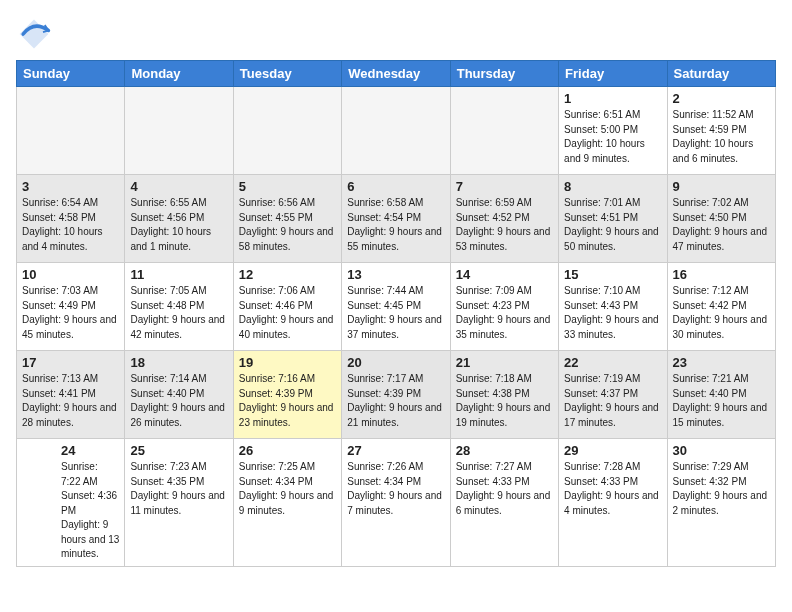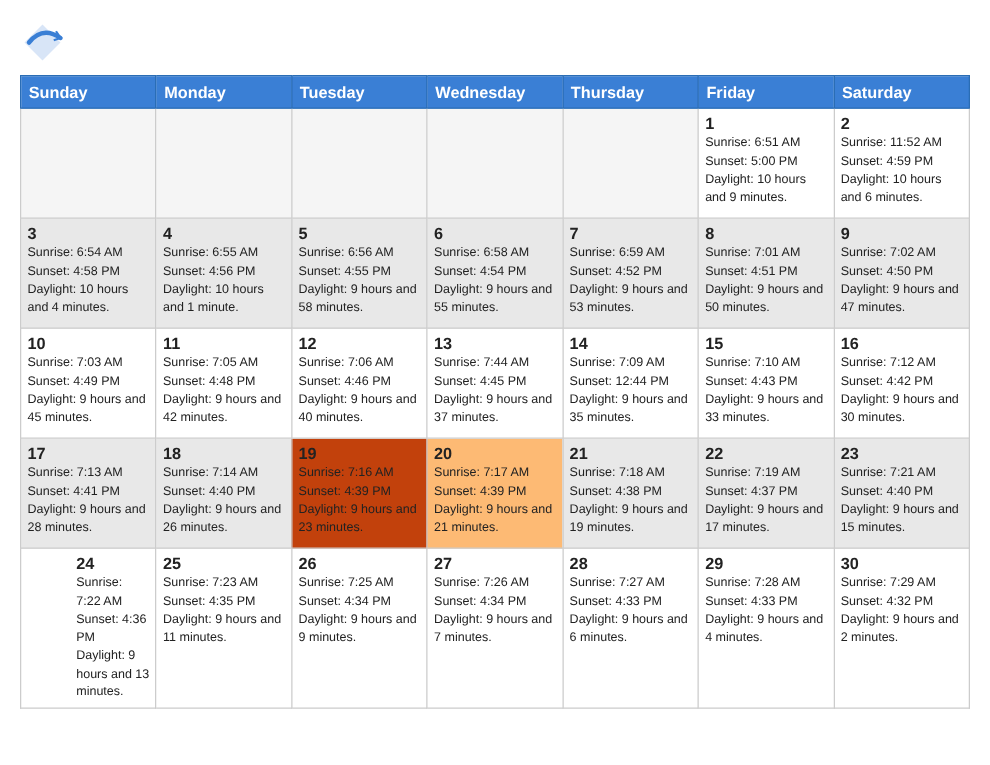--- a/index.html
+++ b/index.html
@@ -210,21 +210,21 @@
         </td>
         <td style="background: rgb(255, 255, 255);">
           <span class="day-num">13</span>
           <div class="day-info" style="white-space: pre-line;">Sunrise: 7:44 AM
 Sunset: 4:45 PM
 Daylight: 9 hours and 37 minutes.</div>
         </td>
         <td style="background: rgb(255, 255, 255);">
           <span class="day-num">14</span>
           <div class="day-info" style="white-space: pre-line;">Sunrise: 7:09 AM
-Sunset: 12:44 PM
+Sunset: 4:23 PM
 Daylight: 9 hours and 35 minutes.</div>
         </td>
         <td style="background: rgb(255, 255, 255);">
           <span class="day-num">15</span>
           <div class="day-info" style="white-space: pre-line;">Sunrise: 7:10 AM
 Sunset: 4:43 PM
 Daylight: 9 hours and 33 minutes.</div>
         </td>
         <td style="background: rgb(255, 255, 255);">
           <span class="day-num">16</span>
@@ -239,27 +239,27 @@
           <div class="day-info" style="white-space: pre-line;">Sunrise: 7:13 AM
 Sunset: 4:41 PM
 Daylight: 9 hours and 28 minutes.</div>
         </td>
         <td style="background: rgb(232, 232, 232);">
           <span class="day-num">18</span>
           <div class="day-info" style="white-space: pre-line;">Sunrise: 7:14 AM
 Sunset: 4:40 PM
 Daylight: 9 hours and 26 minutes.</div>
         </td>
-        <td style="background: #c2410c;">
+        <td style="background: #fef9c3;">
           <span class="day-num">19</span>
           <div class="day-info" style="white-space: pre-line;">Sunrise: 7:16 AM
 Sunset: 4:39 PM
 Daylight: 9 hours and 23 minutes.</div>
         </td>
-        <td style="background: #fdba74;">
+        <td style="background: #e5e5e5;">
           <span class="day-num">20</span>
           <div class="day-info" style="white-space: pre-line;">Sunrise: 7:17 AM
 Sunset: 4:39 PM
 Daylight: 9 hours and 21 minutes.</div>
         </td>
         <td style="background: rgb(232, 232, 232);">
           <span class="day-num">21</span>
           <div class="day-info" style="white-space: pre-line;">Sunrise: 7:18 AM
 Sunset: 4:38 PM
 Daylight: 9 hours and 19 minutes.</div>

